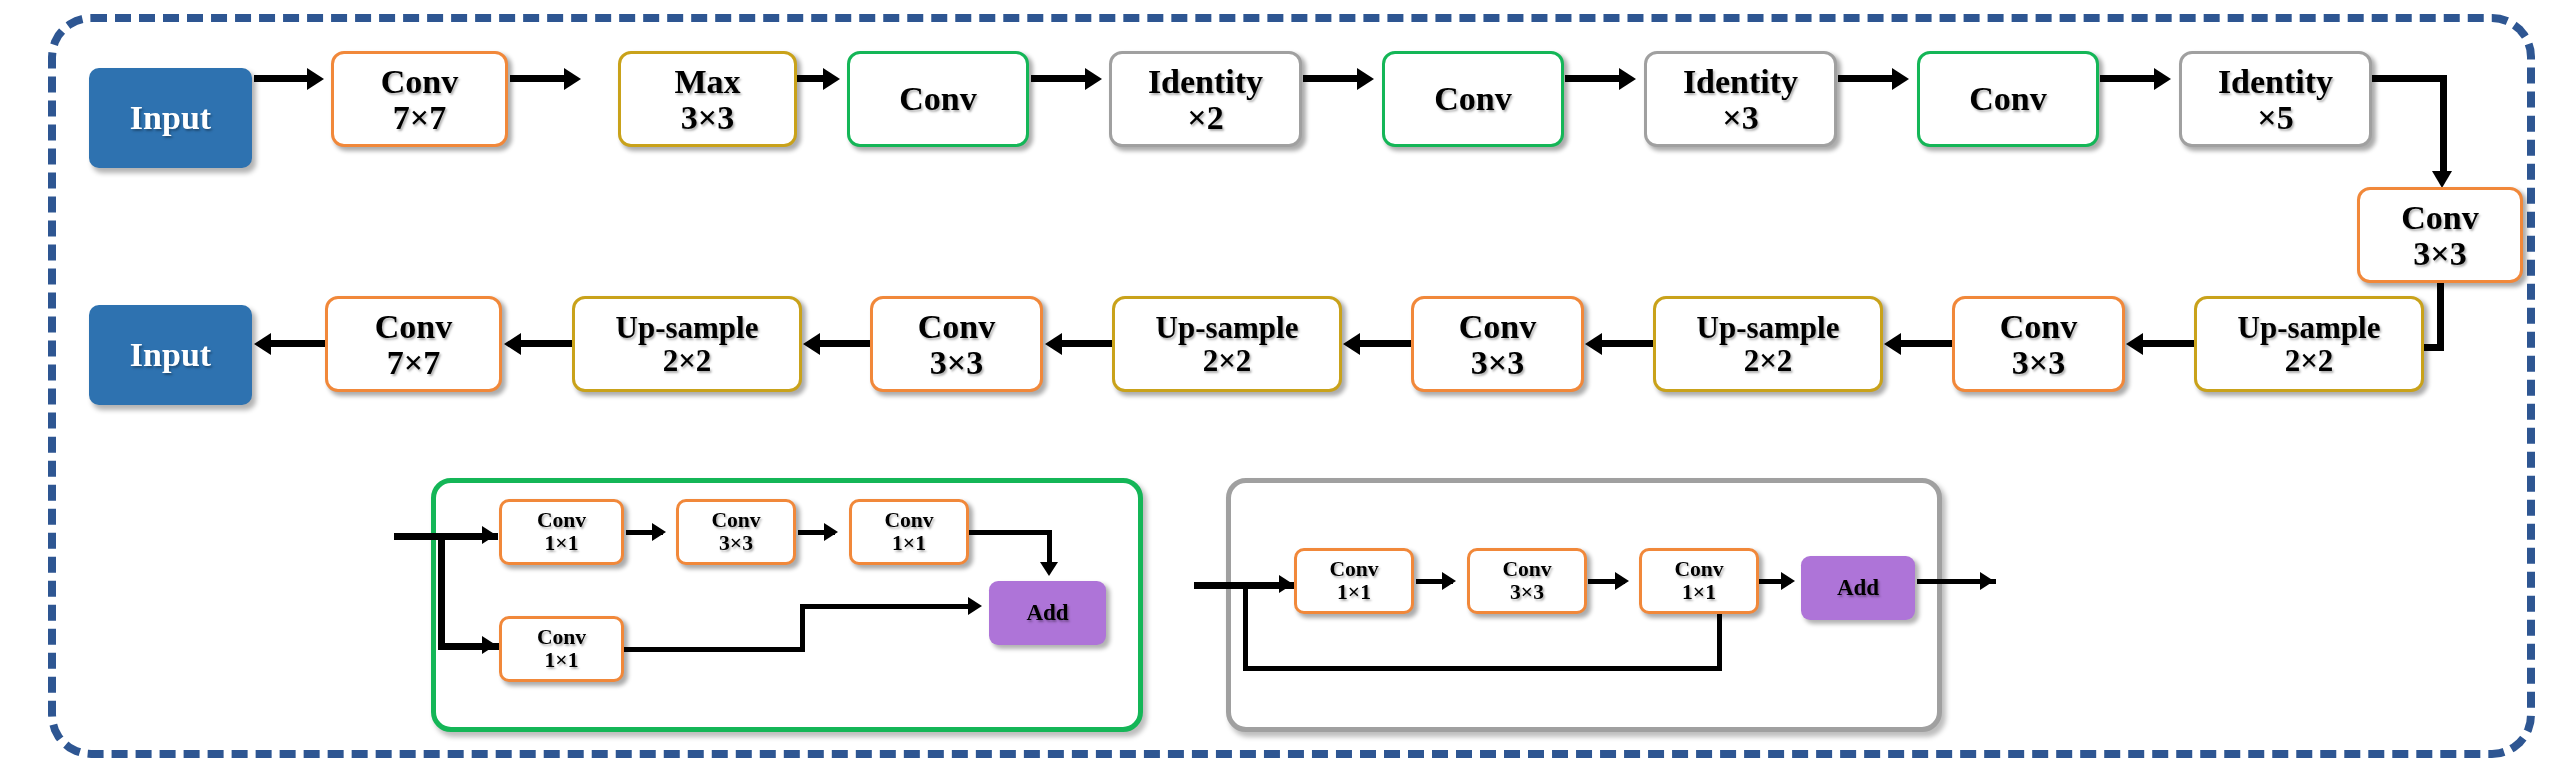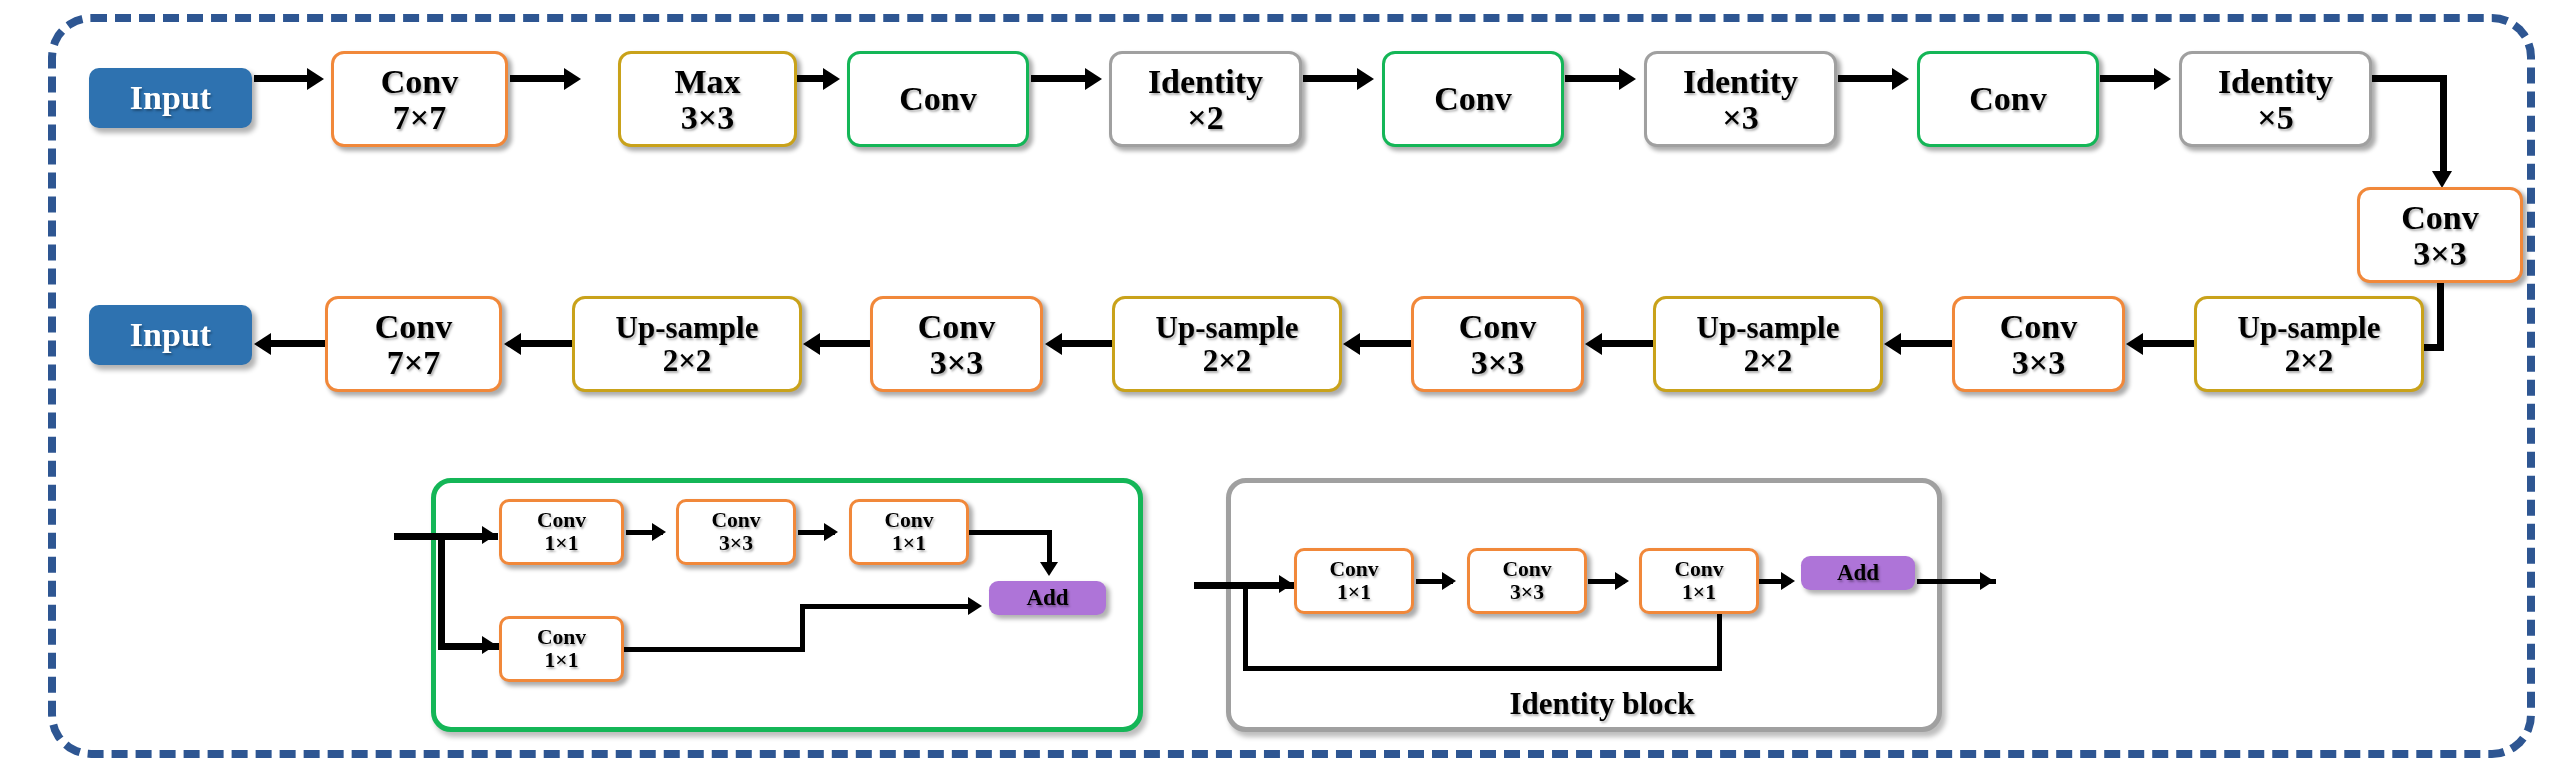--- a/index.html
+++ b/index.html
@@ -57,25 +57,25 @@
     background:#AE74D8;
     border:none;
     color:#000;
     border-radius:9.2px;
     box-shadow:3.1px 3.9px 4.6px rgba(0,0,0,0.30);
   }
 
   
   .main-node{height:96px;font-size:34px;}
   .main-node.two-line{padding-top:1.5px;}
-  .io-node{height:60px;font-size:34px;}
+  .io-node{height:100px;font-size:34px;}
 
   
   .sub-node{height:66px;font-size:21.6px;border-width:3.1px;border-radius:10px;}
-  .add-node{height:34px;font-size:23px;}
+  .add-node{height:64px;font-size:23px;}
 
   
   .subblock{
     position:absolute;
     box-sizing:border-box;
     background:#ffffff;
     border-radius:20px;
     border:5.4px solid #14B657;
     box-shadow:3.9px 4.6px 5.4px rgba(0,0,0,0.26);
     z-index:3;
@@ -328,16 +328,15 @@
   <div class="hline thin" style="left:1759px;top:579px;width:32px;"></div>
   <div class="arrow-r sm" style="left:1781px;top:572px;"></div>
 
   <div class="node add-node filled-purple" style="left:1801px;top:556px;width:114px;">
     <span class="l1 txtshadow">Add</span>
   </div>
 
   <div class="hline thin" style="left:1917px;top:579px;width:79px;"></div>
   <div class="arrow-r sm" style="left:1980px;top:572px;"></div>
 
-  <div class="block-caption" style="left:1448px;top:686px;width:308px;">Identity block</div>
 
 </div>
 
 
 </body></html>

